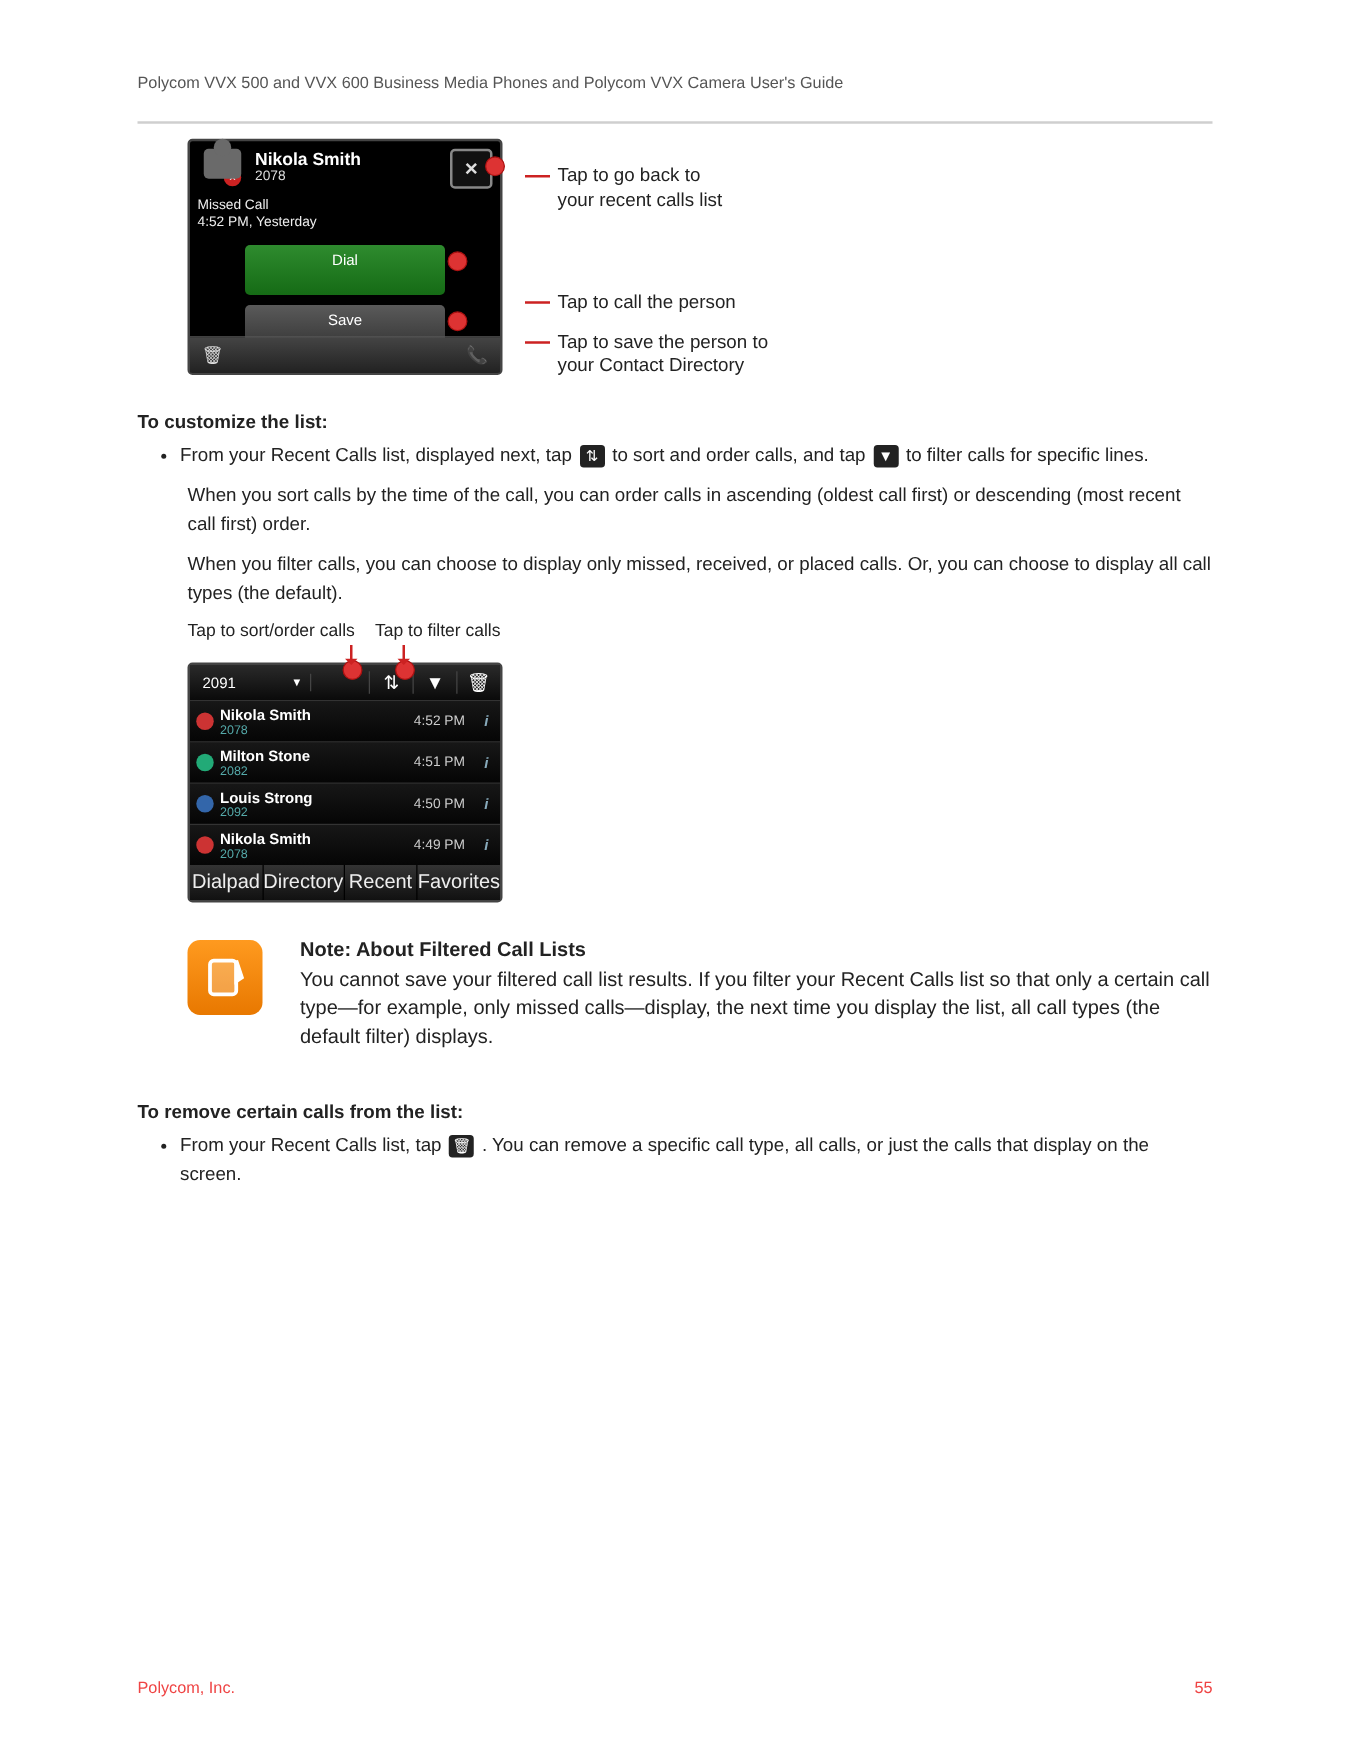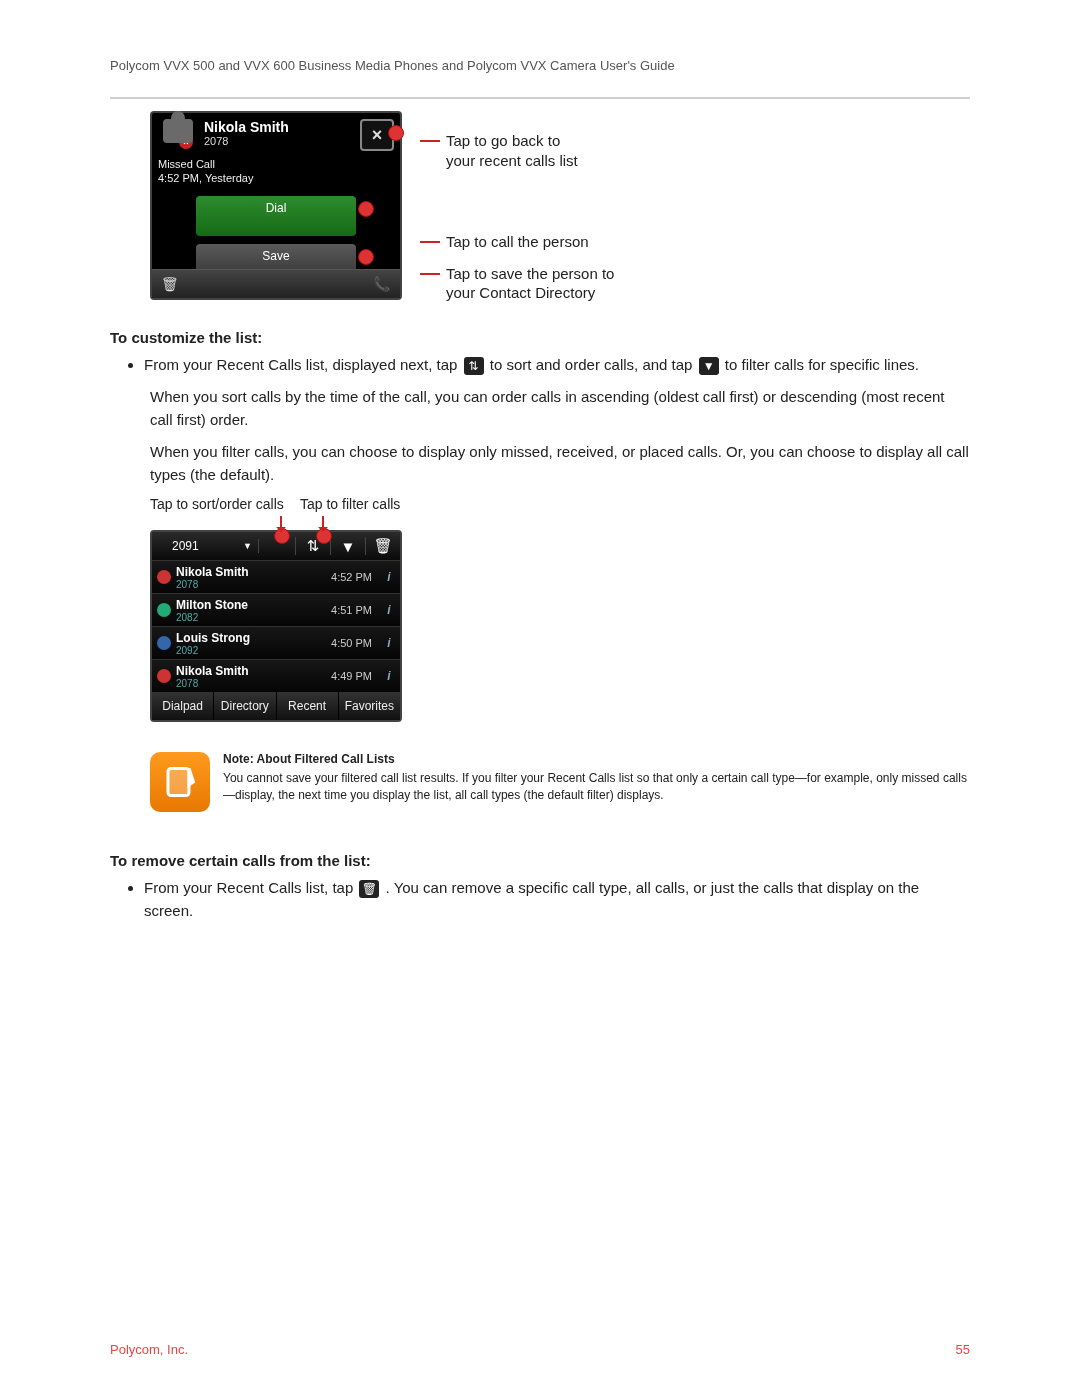--- a/index.html
+++ b/index.html
@@ -92,47 +92,47 @@
   .fig2-l1 { width:150px;}
   .fig2-arrows { display:flex; margin-left:60px; margin-bottom:-2px;}
   .arrow-down { width:2px; height:16px; background:#c22; position:relative; margin-left:70px;}
   .arrow-down::after { content:""; position:absolute; bottom:-5px; left:-4px; border:5px solid transparent; border-top-color:#c22;}
   .arrow-down.a2 { margin-left:40px;}
   .phone2 {
     width:248px; background:#000; border:2px solid #444; border-radius:4px; color:#fff;
     font-size:12px;
   }
   .p2-header { display:flex; background:linear-gradient(#2a2a2a,#0a0a0a); height:28px; align-items:center;}
-  .p2-dd { width:80px; padding-left:20px; border-right:1px solid #444; display:flex; align-items:center; justify-content:space-between; padding-right:6px;}
+  .p2-dd { width:80px; padding-left:10px; border-right:1px solid #444; display:flex; align-items:center; justify-content:space-between; padding-right:6px;}
   .p2-dd .tri { font-size:9px;}
   .p2-spacer { flex:1;}
   .p2-icon { width:34px; text-align:center; font-size:15px; border-left:1px solid #444;}
   .p2-row { display:flex; align-items:center; border-top:1px solid #333; background:linear-gradient(#171717,#050505); height:32px;}
   .p2-dot { width:24px; display:flex; align-items:center; justify-content:center;}
   .cir { width:14px;height:14px;border-radius:50%;}
   .cir.red { background:#c33;}
   .cir.green { background:#2a7;}
   .cir.blue { background:#36a;}
   .p2-name { flex:1;}
   .p2-name .nm { font-weight:bold; font-size:12px; color:#fff;}
   .p2-name .ex { font-size:10px; color:#5aa;}
   .p2-time { width:60px; font-size:11px; color:#ccc; text-align:right; padding-right:6px;}
   .p2-info { width:22px; text-align:center; color:#8ab; font-style:italic; font-weight:bold;}
-  .p2-tabs { display:flex; background:linear-gradient(#333,#111); height:28px; font-size:12px;}
+  .p2-tabs { display:flex; background:linear-gradient(#333,#111); height:28px; font-size:16px;}
   .p2-tab { flex:1; text-align:center; line-height:28px; border-right:1px solid #000; color:#eee;}
   .p2-tab:last-child { border-right:none;}
 
   
   .note-row { display:flex; margin:30px 0 0 40px;}
   .note-icon {
     width:60px; height:60px; background:linear-gradient(#ff9a1f,#e87800); border-radius:10px;
     display:flex; align-items:center; justify-content:center; color:#fff; flex-shrink:0;
   }
   .note-icon svg { width:36px; height:36px;}
-  .note-body { margin-left:13px; font-size:12px;}
+  .note-body { margin-left:30px; font-size:16px;}
   .note-body .nt { font-weight:bold; margin-bottom:4px;}
   .note-body .nb { line-height:1.4;}
 
   .footer { position:absolute; bottom:40px; left:110px; right:110px; display:flex; justify-content:space-between; font-size:13px; color:#ef4444;}
 </style>
 </head>
 <body>
 <div class="page">
 
   <div class="header">Polycom VVX 500 and VVX 600 Business Media Phones and Polycom VVX Camera User's Guide</div>

